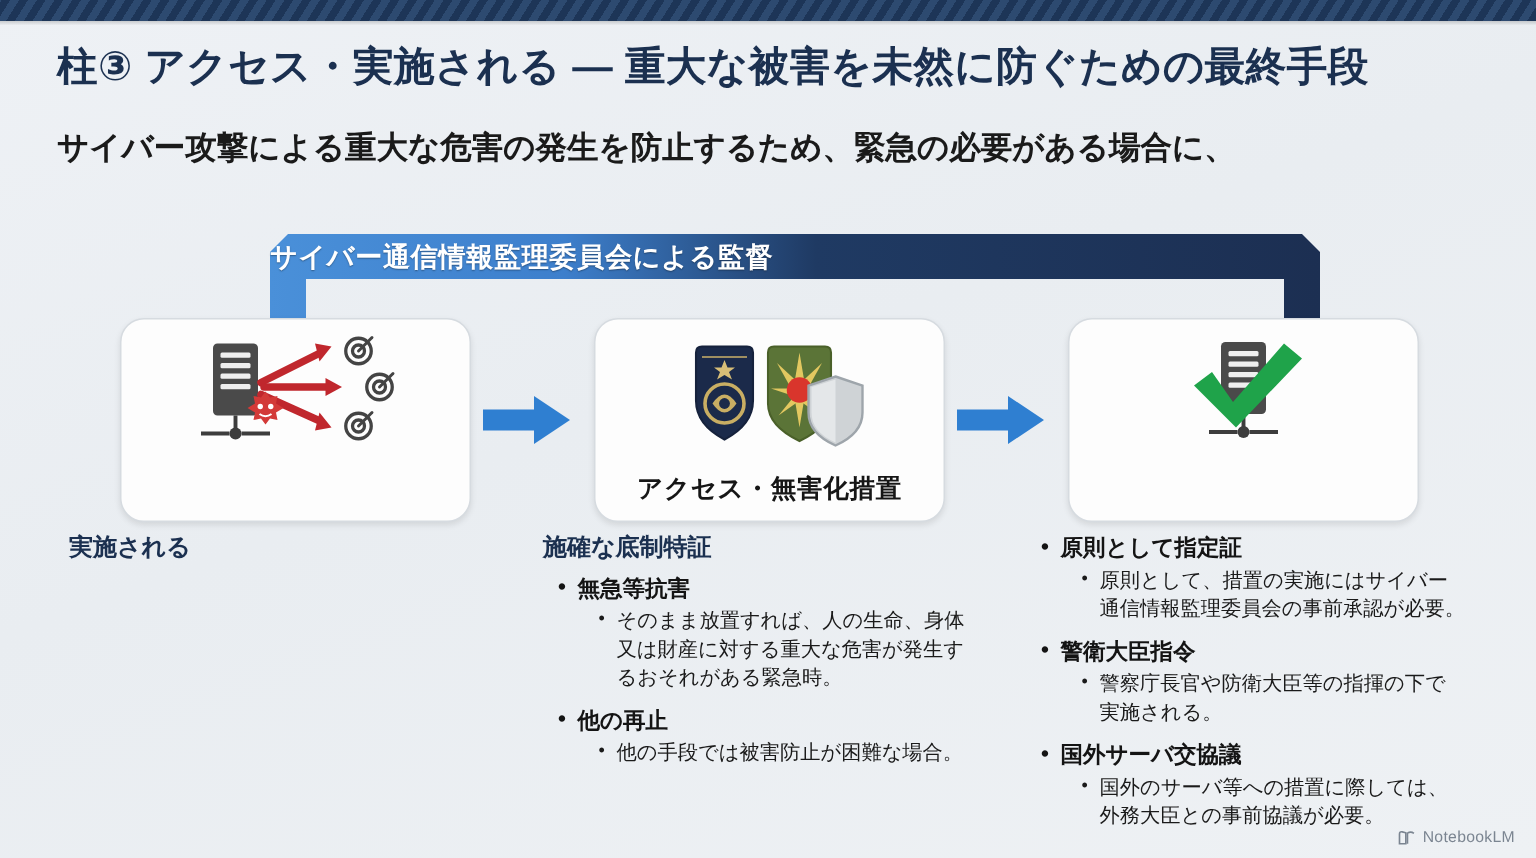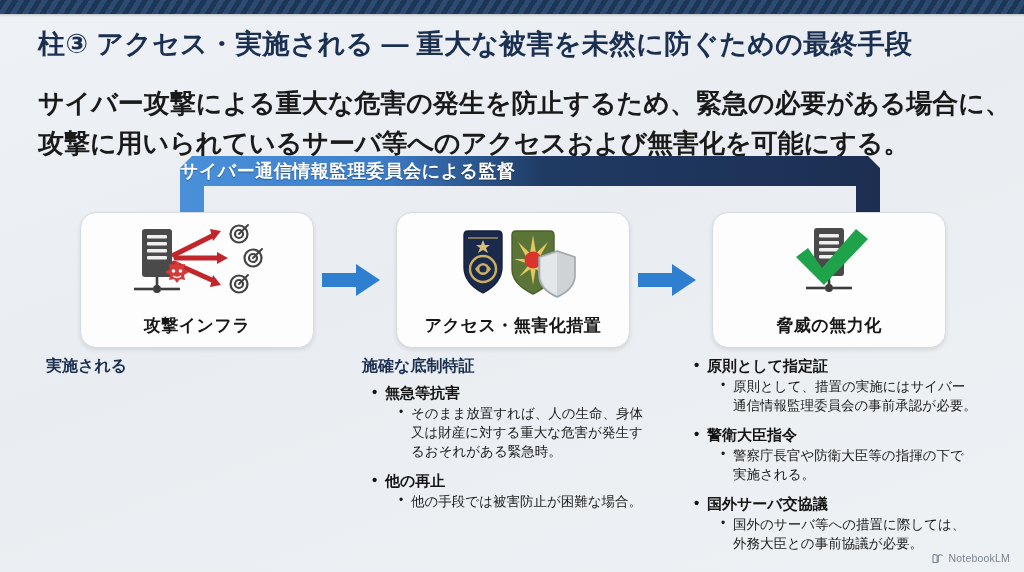--- a/index.html
+++ b/index.html
@@ -55,21 +55,21 @@
     line-height: 1.2;
     white-space: nowrap;
   }
 
   
   .lead {
     position: absolute;
     left: 38px;
     top: 83px;
     width: 960px;
-    font-size: 26px;
+    font-size: 21px;
     font-weight: bold;
     color: #1a1a1a;
     line-height: 1.55;
   }
   .lead-line { display: block; white-space: nowrap; }
 
   
   .bracket {
     position: absolute;
     left: 180px;
@@ -236,21 +236,20 @@
 
 <div class="slide">
 
   <div class="top-stripe"></div>
   <div class="top-stripe-shadow"></div>
 
   <div class="title">柱③ アクセス・実施される ― 重大な被害を未然に防ぐための最終手段</div>
 
   <div class="lead">
     <span class="lead-line">サイバー攻撃による重大な危害の発生を防止するため、緊急の必要がある場合に、</span>
-    <span class="lead-line">攻撃に用いられているサーバ等へのアクセスおよび無害化を可能にする。</span>
   </div>
 
   <div class="bracket">
     <div class="bracket-shape"></div>
     <div class="bracket-label">サイバー通信情報監理委員会による監督</div>
   </div>
 
   <div class="flow">
 
     <div class="card card-1">
@@ -292,21 +291,20 @@
             <circle cx="117" cy="61" r="8.5"></circle>
             <circle cx="117" cy="61" r="4"></circle>
           </g>
           <g stroke="#444" stroke-width="2" stroke-linecap="round">
             <line x1="117" y1="11" x2="126" y2="2"></line>
             <line x1="131" y1="35" x2="140" y2="26"></line>
             <line x1="117" y1="61" x2="126" y2="52"></line>
           </g>
         </svg>
       </div>
-      <div class="card-label">攻撃インフラ</div>
     </div>
 
     <div class="arrow arrow-1">
       <svg width="60" height="32" viewBox="0 0 60 32" aria-hidden="true">
         <polygon points="0,9 34,9 34,0 58,16 34,32 34,23 0,23" fill="#2f7fd1"></polygon>
       </svg>
     </div>
 
     <div class="card card-2">
       <div class="card-icon">
@@ -362,21 +360,20 @@
           <rect x="45" y="32" width="20" height="3.5" rx="1" fill="#efefef"></rect>
 
           <line x1="55" y1="53" x2="55" y2="63" stroke="#3d3d3d" stroke-width="2.6"></line>
           <circle cx="55" cy="65" r="4" fill="#3d3d3d"></circle>
           <line x1="32" y1="65" x2="51" y2="65" stroke="#3d3d3d" stroke-width="2.6"></line>
           <line x1="59" y1="65" x2="78" y2="65" stroke="#3d3d3d" stroke-width="2.6"></line>
 
           <polygon points="22,34 34,25 48,45 82,6 94,16 50,62" fill="#1fa34a"></polygon>
         </svg>
       </div>
-      <div class="card-label">脅威の無力化</div>
     </div>
 
   </div>
 
   <div class="cols">
 
     <div class="col col-1">
       <div class="col-head">実施される</div>
     </div>
 

